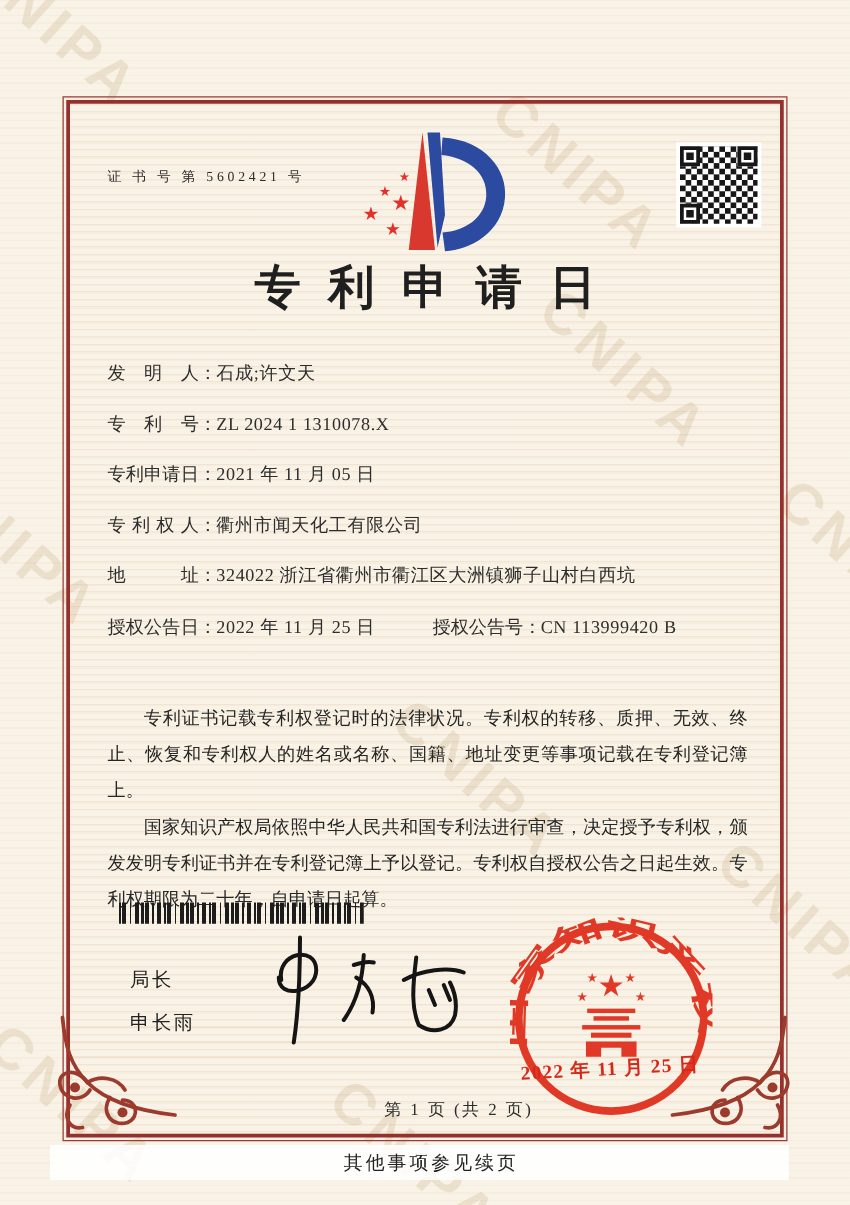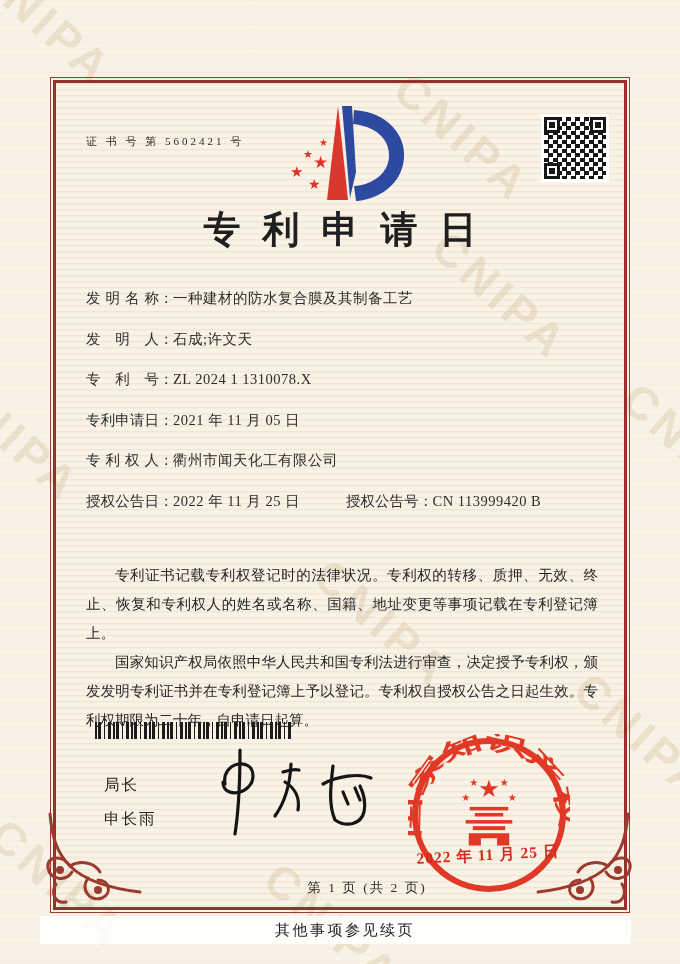--- a/index.html
+++ b/index.html
@@ -91,33 +91,33 @@
       <div class="finder f-tl"></div>
       <div class="finder f-tr"></div>
       <div class="finder f-bl"></div>
     </div>
   </div>
 
   <div class="title">专利申请日</div>
 
   <div class="fields">
     <div class="frow">
-      <span class="flabel">发明名称</span><span class="fcolon">：</span><span class="fvalue">一种建材的防水复合膜及其制备工艺</span>
-    </div>
-    <div class="frow">
       <span class="flabel">发明人</span><span class="fcolon">：</span><span class="fvalue">石成;许文天</span>
     </div>
     <div class="frow">
       <span class="flabel">专利号</span><span class="fcolon">：</span><span class="fvalue">ZL 2024 1 1310078.X</span>
     </div>
     <div class="frow">
       <span class="flabel">专利申请日</span><span class="fcolon">：</span><span class="fvalue">2021 年 11 月 05 日</span>
     </div>
     <div class="frow">
       <span class="flabel">专利权人</span><span class="fcolon">：</span><span class="fvalue">衢州市闻天化工有限公司</span>
+    </div>
+    <div class="frow">
+      <span class="flabel">地址</span><span class="fcolon">：</span><span class="fvalue">324022 浙江省衢州市衢江区大洲镇狮子山村白西坑</span>
     </div>
     <div class="frow">
       <span class="flabel">授权公告日</span><span class="fcolon">：</span><span class="fvalue">2022 年 11 月 25 日</span>
       <span class="fsecond">
         <span>授权公告号</span><span class="fcolon">：</span><span class="fvalue">CN 113999420 B</span>
       </span>
     </div>
   </div>
 
   <div class="paras">

